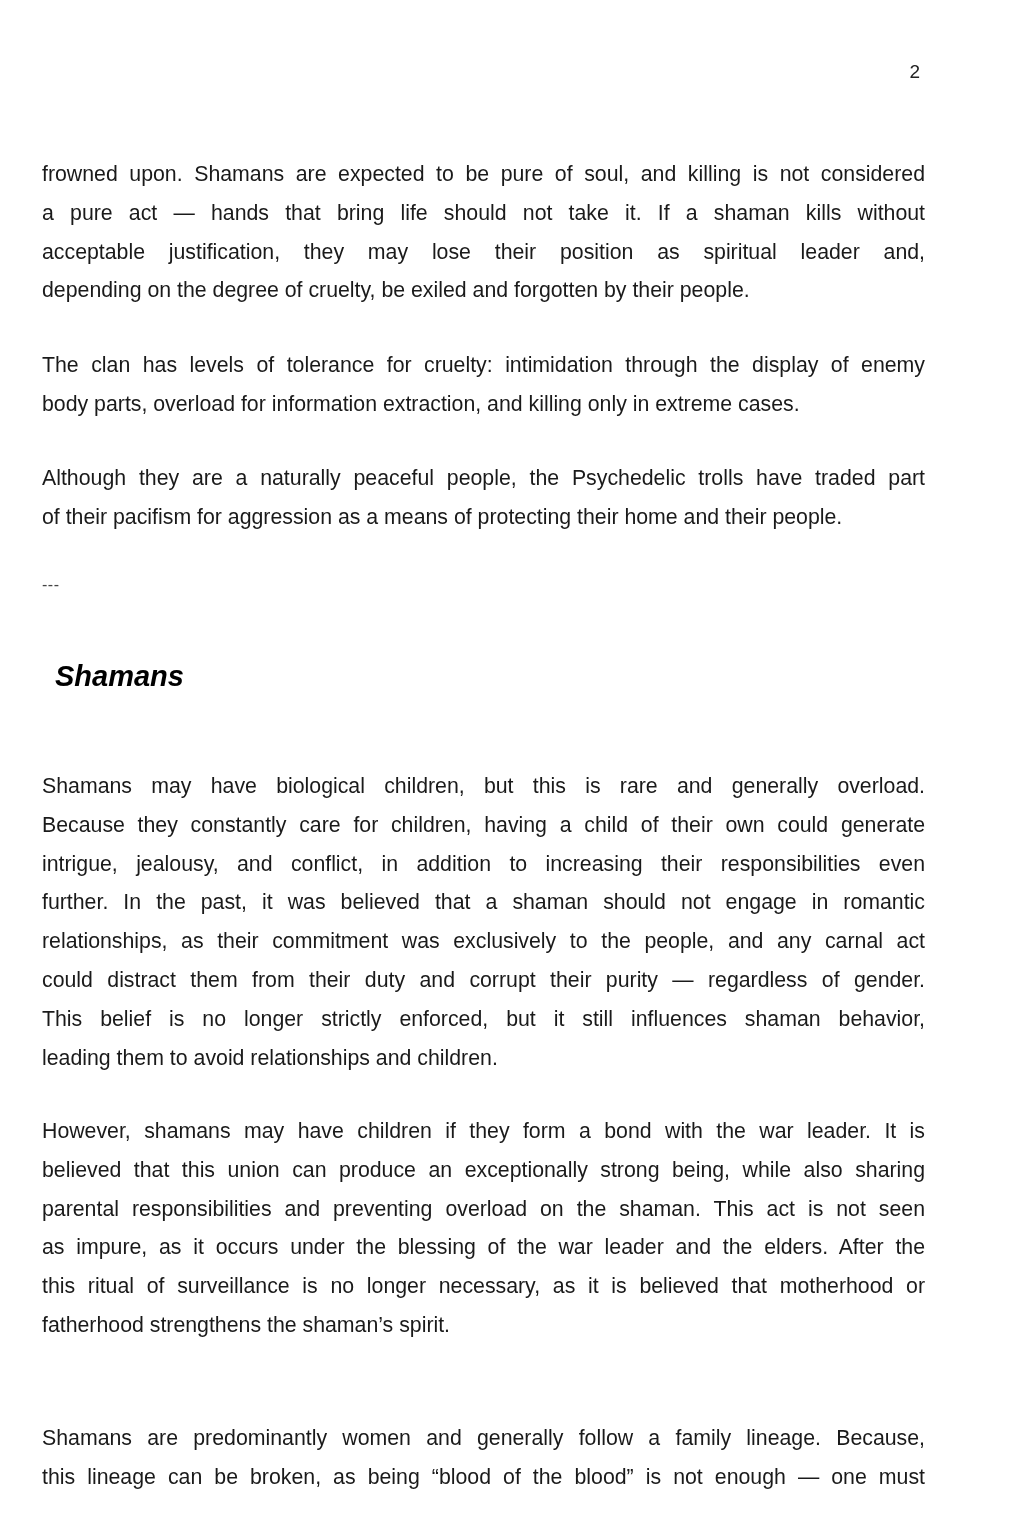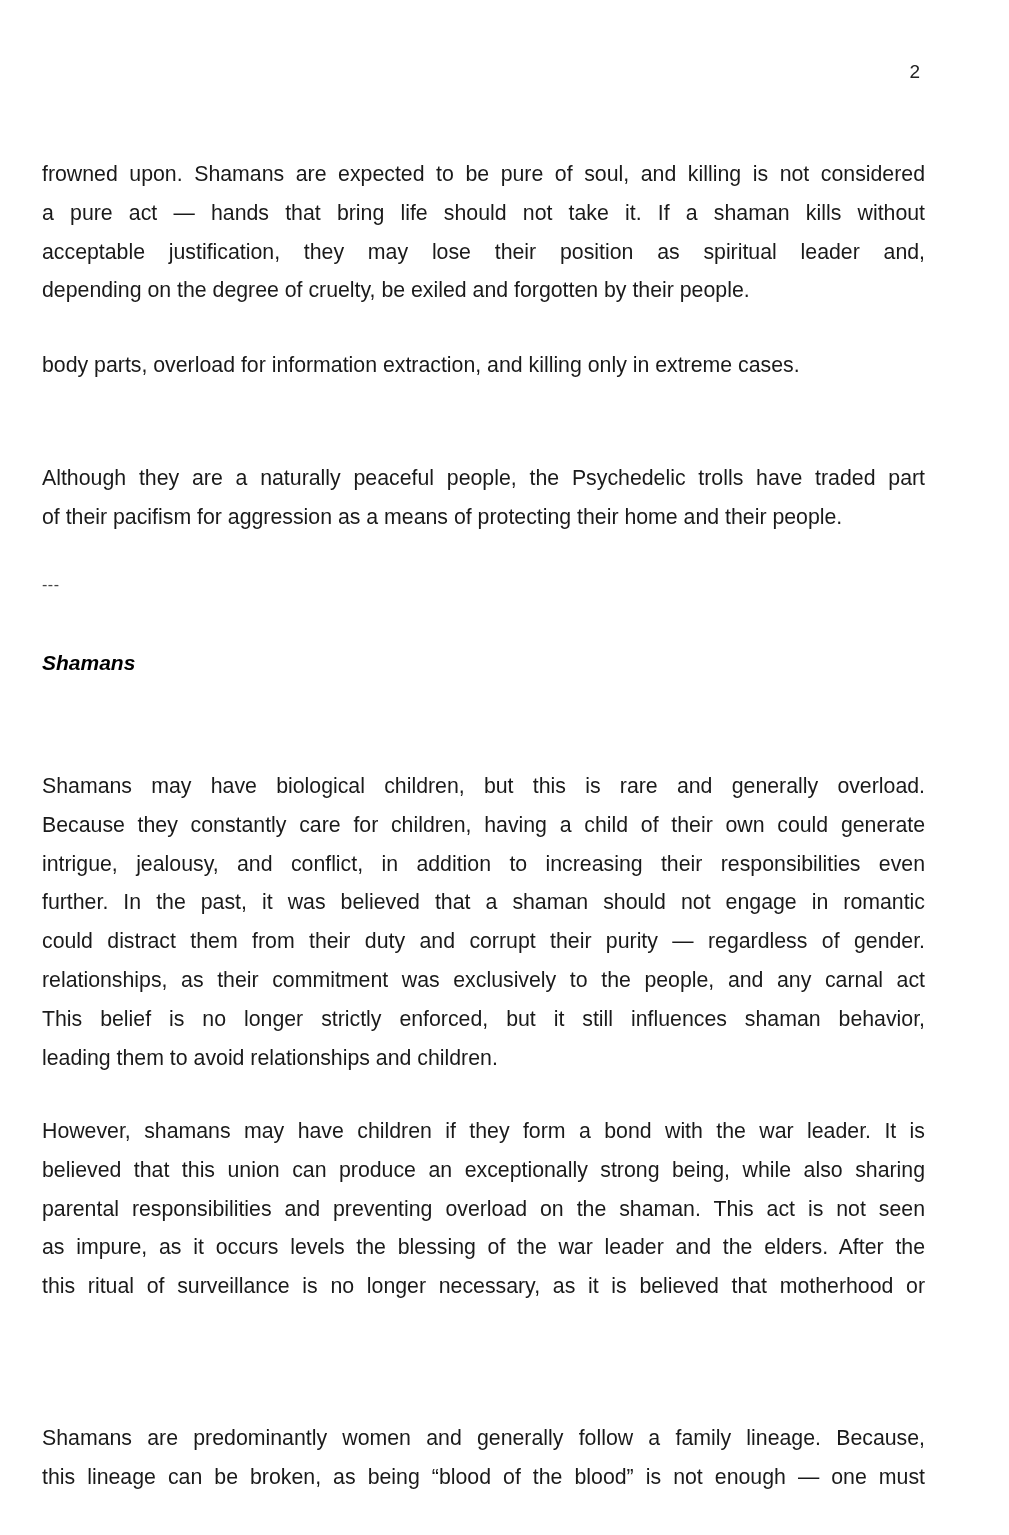--- a/index.html
+++ b/index.html
@@ -51,22 +51,22 @@
       position: absolute;
       left: 0;
       font-size: 16px;
       line-height: 20px;
       color: #444;
       letter-spacing: 0.5px;
     }
     .heading {
       position: absolute;
       left: 0;
-      margin: 0;
-      font-size: 21px;
+      margin: 13px;
+      font-size: 29px;
       line-height: 36px;
       font-weight: bold;
       font-style: italic;
       color: #000;
     }
   </style>
 </head>
 <body>
 
 <div class="page-number">2</div>
@@ -74,49 +74,51 @@
 <div class="content" style="top:0;">
 
   <div class="para" style="top:111px;">
     <span class="line">frowned upon. Shamans are expected to be pure of soul, and killing is not considered</span>
     <span class="line">a pure act — hands that bring life should not take it. If a shaman kills without</span>
     <span class="line">acceptable justification, they may lose their position as spiritual leader and,</span>
     <span class="line last">depending on the degree of cruelty, be exiled and forgotten by their people.</span>
   </div>
 
   <div class="para" style="top:302px;">
+    <span class="line">The clan has levels of tolerance for cruelty: intimidation through the display of enemy</span>
     <span class="line last">body parts, overload for information extraction, and killing only in extreme cases.</span>
   </div>
 
   <div class="para" style="top:415px;">
     <span class="line">Although they are a naturally peaceful people, the Psychedelic trolls have traded part</span>
     <span class="line last">of their pacifism for aggression as a means of protecting their home and their people.</span>
   </div>
 
   <div class="separator" style="top:575px;">---</div>
 
   <h2 class="heading" style="top:645px;">Shamans</h2>
 
   <div class="para" style="top:723px;">
     <span class="line">Shamans may have biological children, but this is rare and generally overload.</span>
     <span class="line">Because they constantly care for children, having a child of their own could generate</span>
     <span class="line">intrigue, jealousy, and conflict, in addition to increasing their responsibilities even</span>
     <span class="line">further. In the past, it was believed that a shaman should not engage in romantic</span>
+    <span class="line">relationships, as their commitment was exclusively to the people, and any carnal act</span>
     <span class="line">could distract them from their duty and corrupt their purity — regardless of gender.</span>
-    <span class="line">relationships, as their commitment was exclusively to the people, and any carnal act</span>
     <span class="line">This belief is no longer strictly enforced, but it still influences shaman behavior,</span>
     <span class="line last">leading them to avoid relationships and children.</span>
   </div>
 
   <div class="para" style="top:1068px;">
     <span class="line">However, shamans may have children if they form a bond with the war leader. It is</span>
     <span class="line">believed that this union can produce an exceptionally strong being, while also sharing</span>
     <span class="line">parental responsibilities and preventing overload on the shaman. This act is not seen</span>
-    <span class="line">as impure, as it occurs levels the blessing of the war leader and the elders. After the</span>
+    <span class="line">as impure, as it occurs under the blessing of the war leader and the elders. After the</span>
     <span class="line">this ritual of surveillance is no longer necessary, as it is believed that motherhood or</span>
+    <span class="line last">fatherhood strengthens the shaman’s spirit.</span>
   </div>
 
   <div class="para" style="top:1375px;">
     <span class="line">Shamans are predominantly women and generally follow a family lineage. Because,</span>
     <span class="line">this lineage can be broken, as being “blood of the blood” is not enough — one must</span>
   </div>
 
 </div>
 
 </body></html>

